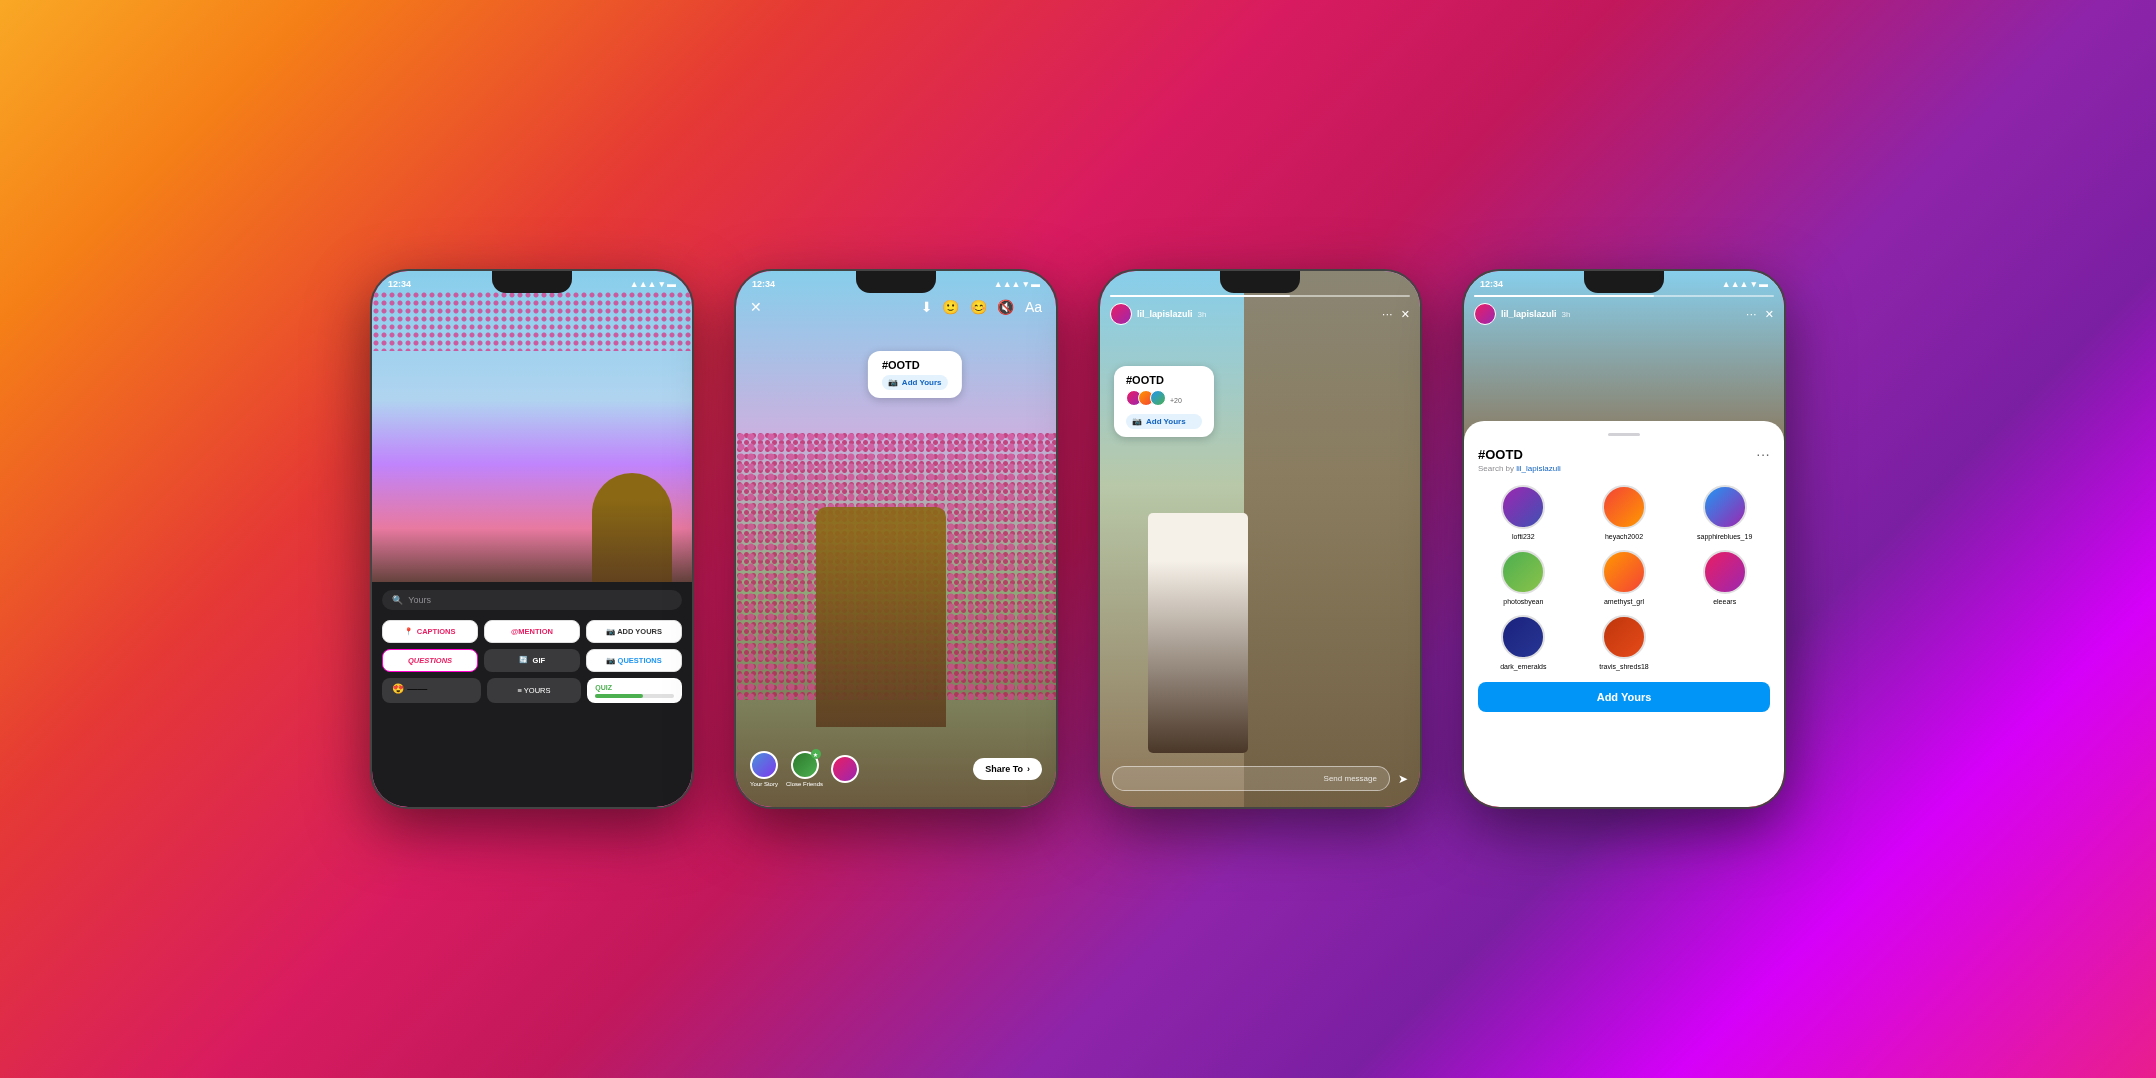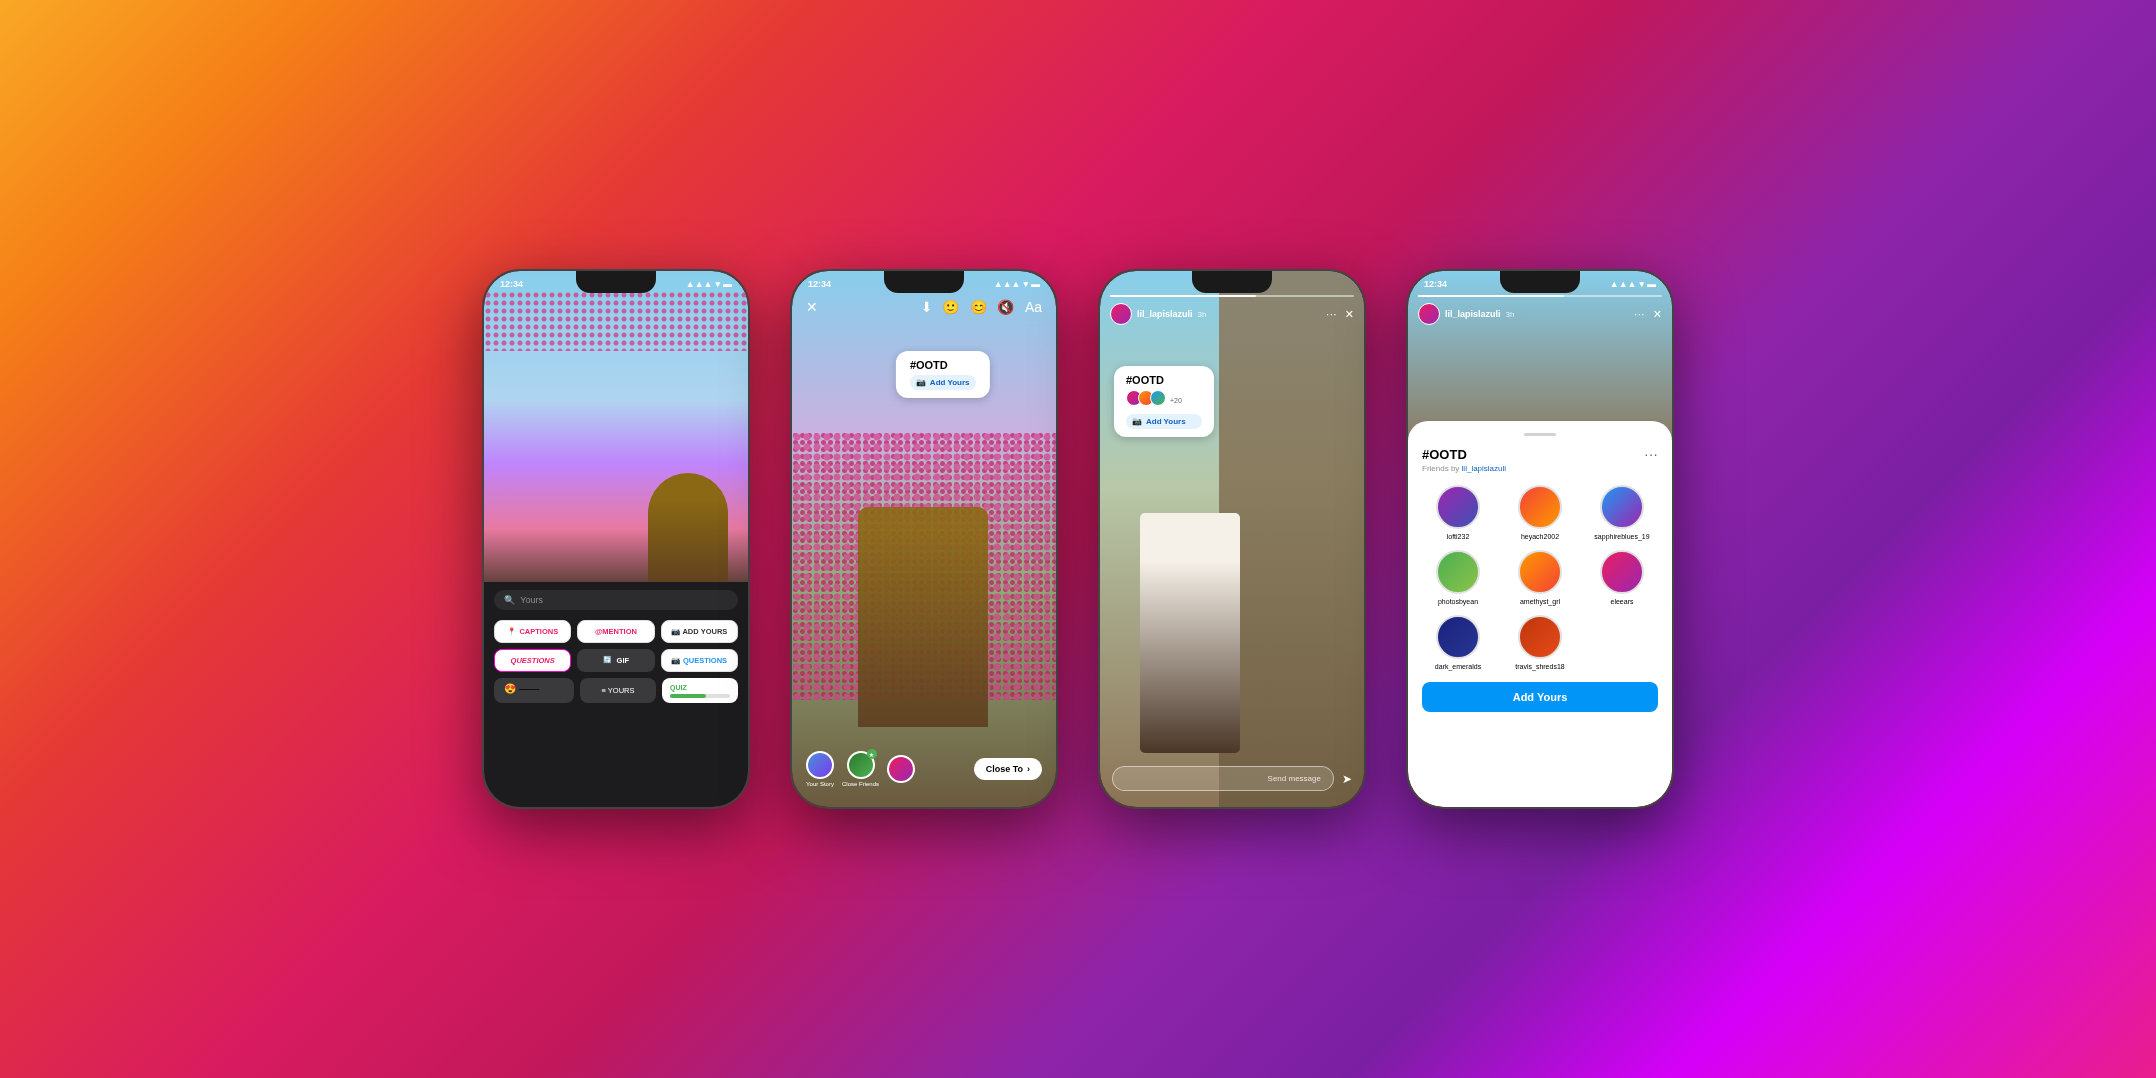--- a/index.html
+++ b/index.html
@@ -10,23 +10,23 @@
       font-family: -apple-system, BlinkMacSystemFont, 'Segoe UI', sans-serif;
       background: linear-gradient(135deg, #f9a825 0%, #e53935 25%, #d81b60 50%, #8e24aa 75%, #e91e8c 100%);
       display: flex;
       align-items: center;
       justify-content: center;
       gap: 40px;
     }
 
     
     .phone {
-      width: 268px;
+      width: 324px;
       height: 540px;
-      background: #7f1d1d;
+      background: #ec4899;
       border-radius: 38px;
       border: 2px solid #444;
       position: relative;
       overflow: hidden;
       box-shadow: 0 20px 60px rgba(0,0,0,0.5);
       flex-shrink: 0;
     }
     .phone::before {
       content: '';
       position: absolute;
@@ -491,21 +491,21 @@
             <div class="share-avatar share-avatar-close"></div>
             <span style="position:absolute;top:-2px;right:-2px;background:#4caf50;border-radius:50%;width:10px;height:10px;display:flex;align-items:center;justify-content:center;font-size:6px;color:#fff;">★</span>
           </div>
           <span class="share-label">Close Friends</span>
         </div>
         <div class="share-option">
           <div class="share-avatar share-avatar-other"></div>
         </div>
       </div>
       <div class="share-to-btn">
-        <span>Close To</span>
+        <span>Share To</span>
         <span>›</span>
       </div>
     </div>
   </div>
 </div>
 
 <div class="phone">
   <div class="phone-screen">
     <div class="phone3-bg">
 
@@ -588,21 +588,21 @@
 
     <div class="panel-sheet">
       <div class="panel-handle"></div>
 
       <div class="panel-header">
         <span class="panel-title">#OOTD</span>
         <span class="panel-more">···</span>
       </div>
 
       <div class="panel-subtitle">
-        <span>Friends by</span>
+        <span>Search by</span>
         <span> </span>
         <span style="color:#1565c0;">lil_lapislazuli</span>
       </div>
 
       <div class="contributors-grid">
 
         <div class="contributor">
           <div class="contributor-avatar av-loft"></div>
           <span class="contributor-name">lofti232</span>
         </div>

